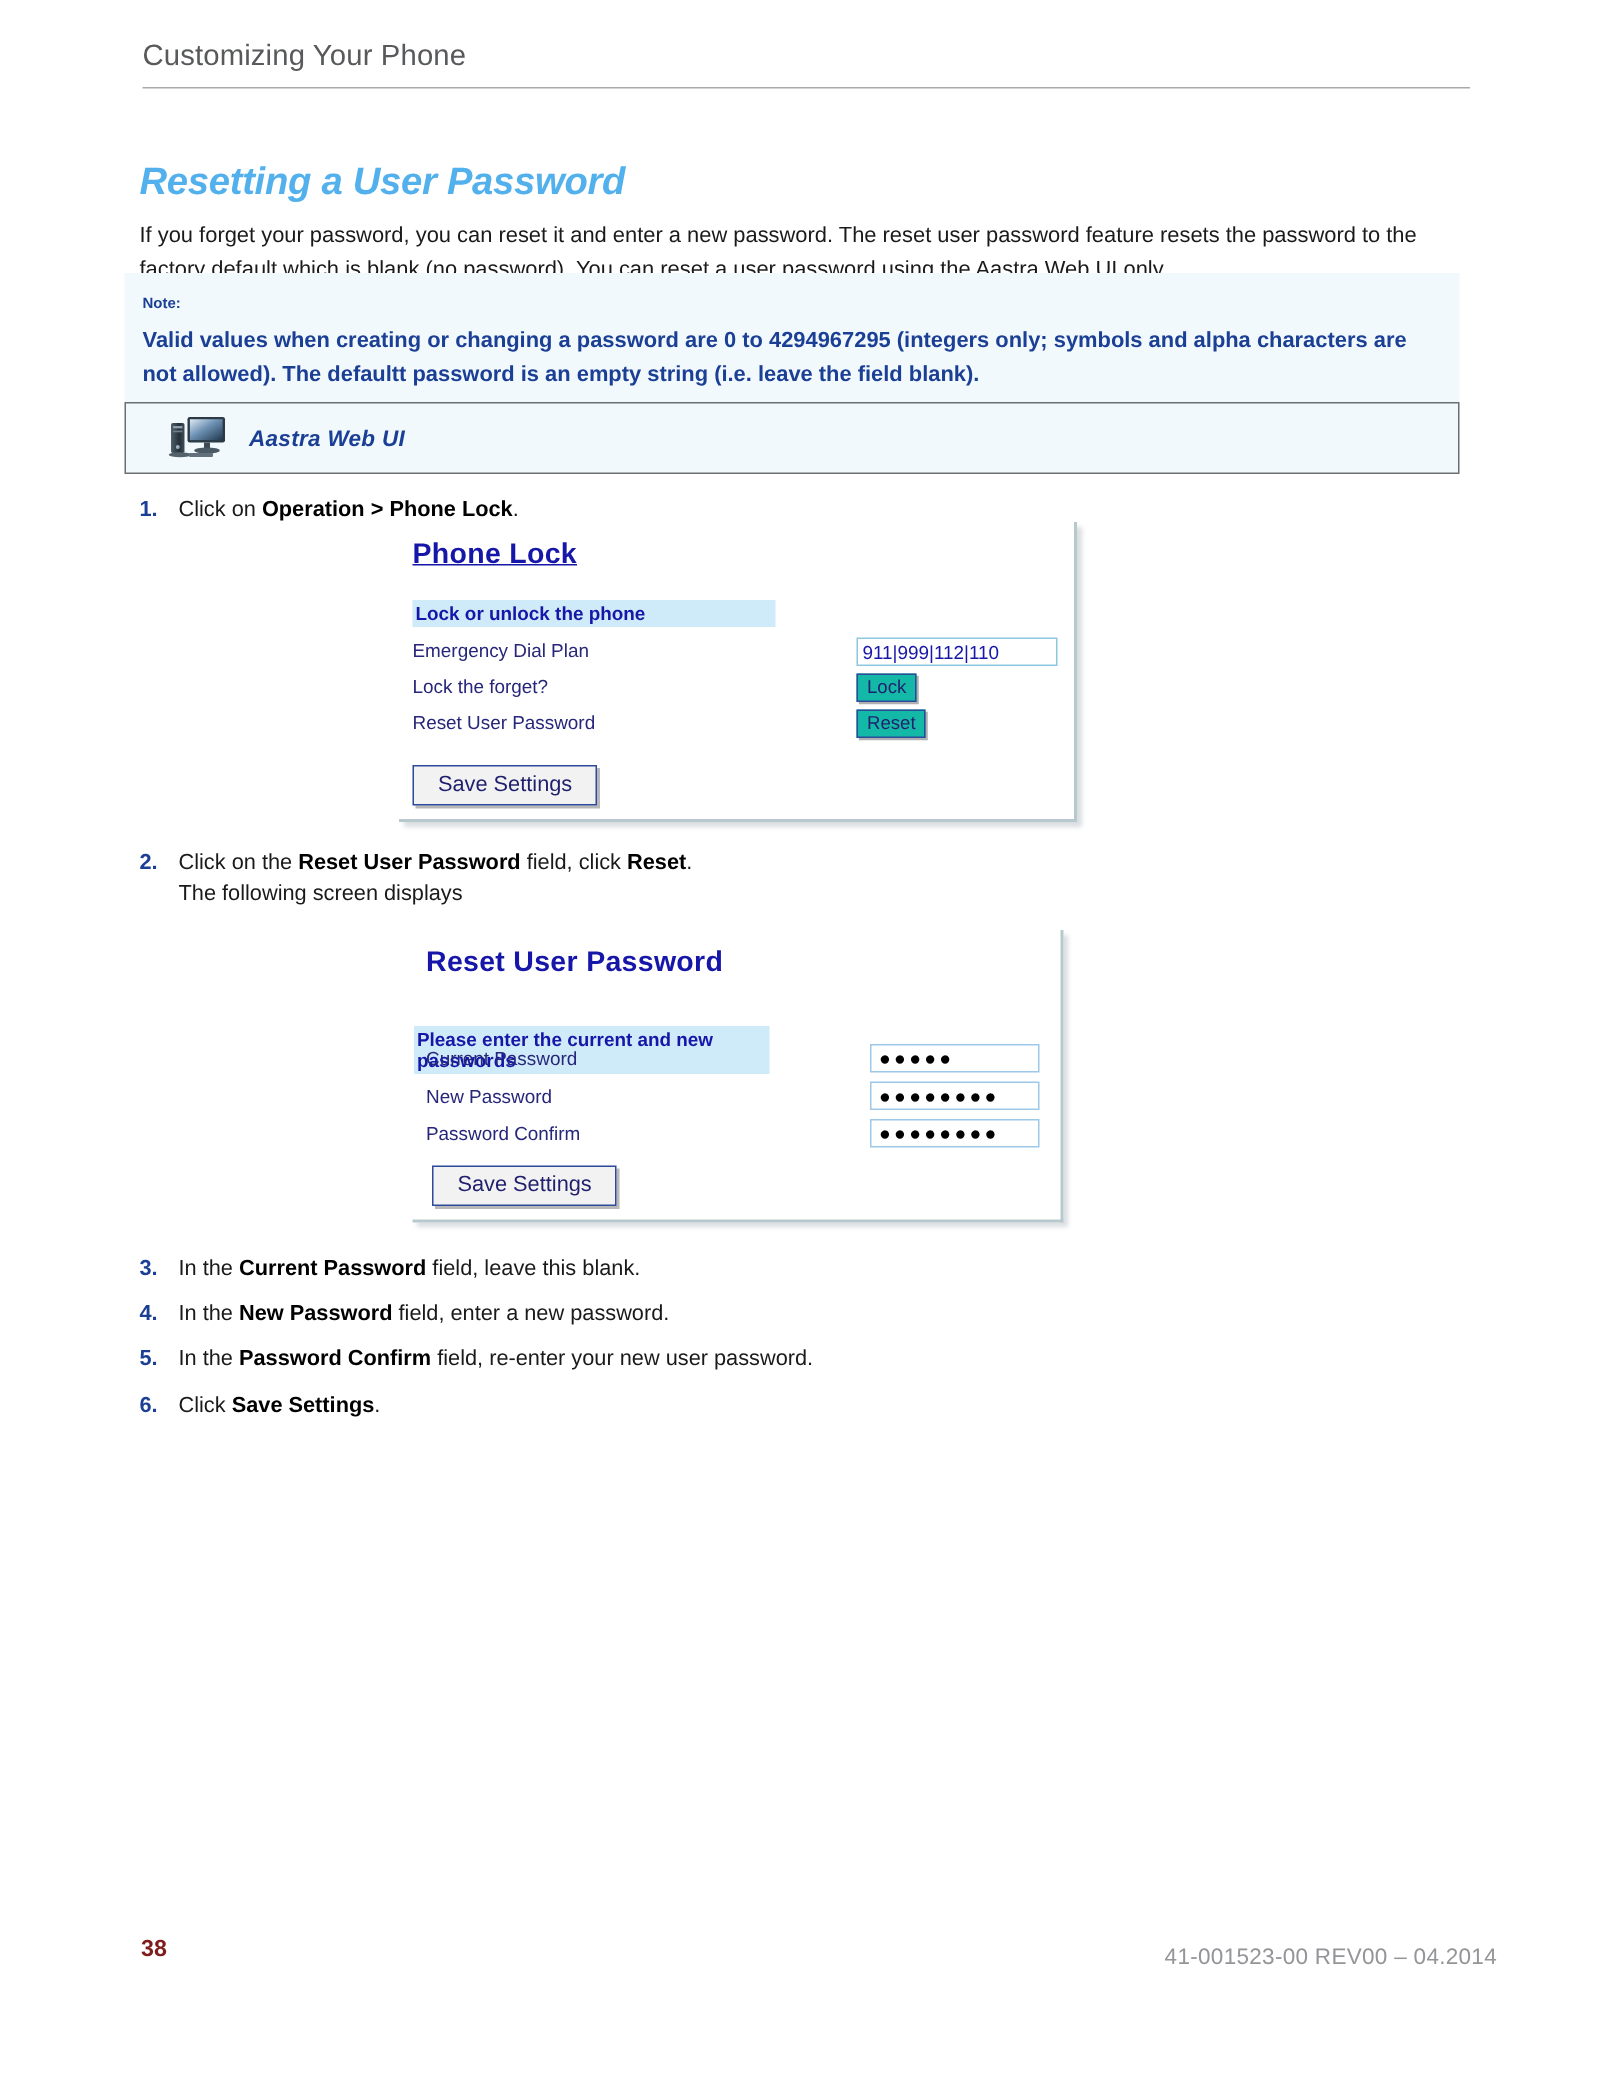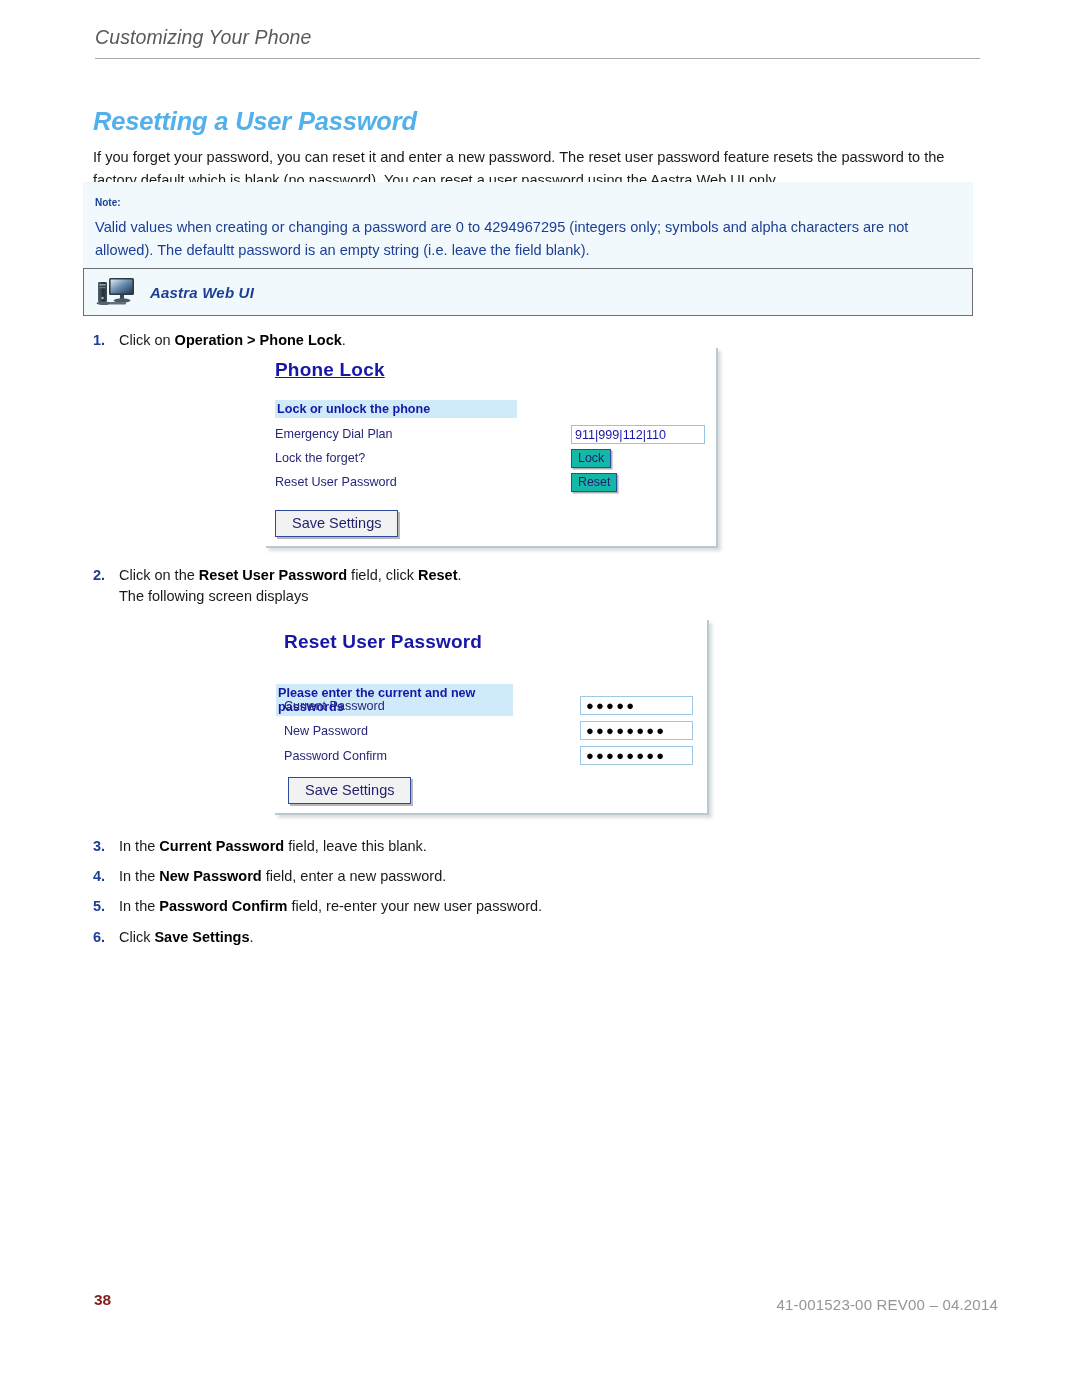--- a/index.html
+++ b/index.html
@@ -18,21 +18,20 @@
 
   
   #page-header {
     position: absolute;
     left: 95px;
     top: 27px;
     width: 885px;
   }
   #page-header .header-text {
     font-size: 19.5px;
-    font-style: italic;
     color: #58595b;
     letter-spacing: 0.1px;
     line-height: 1.1;
   }
   #page-header .header-rule {
     margin-top: 10px;
     border-bottom: 1.3px solid #a7a9ac;
     width: 885px;
   }
 
@@ -74,35 +73,36 @@
     font-size: 10px;
     font-weight: bold;
     color: #1b3f94;
     line-height: 22px;
   }
   #note-box .note-body {
     font-size: 14.6px;
     color: #1b3f94;
     line-height: 22.5px;
     margin-top: 2px;
+    font-weight: bold;
   }
 
   
   #aastra-bar {
     position: absolute;
     left: 83px;
     top: 268px;
     width: 890px;
     height: 48px;
     background: #f2f9fd;
     border: 1.3px solid #6d6e71;
     box-sizing: border-box;
     display: flex;
     align-items: center;
-    padding-left: 12px;
+    padding-left: 28px;
   }
   #aastra-bar .aastra-label {
     font-size: 15px;
     font-weight: bold;
     font-style: italic;
     color: #1b3f94;
     margin-left: 14px;
     letter-spacing: 0.2px;
   }
   .monitor-icon { width: 40px; height: 32px; display:block; }

